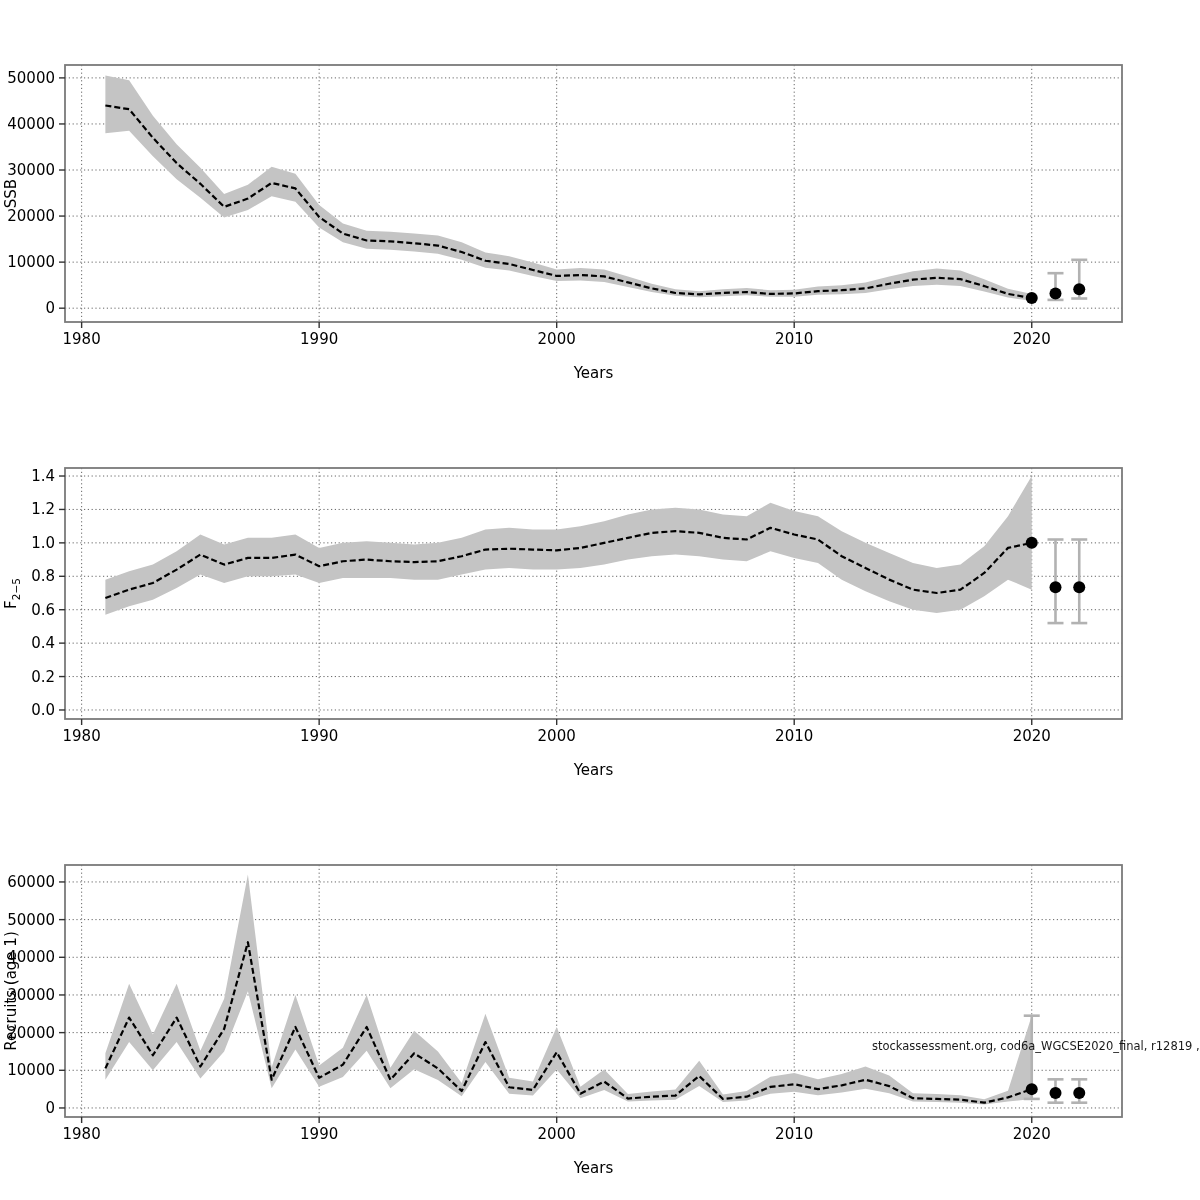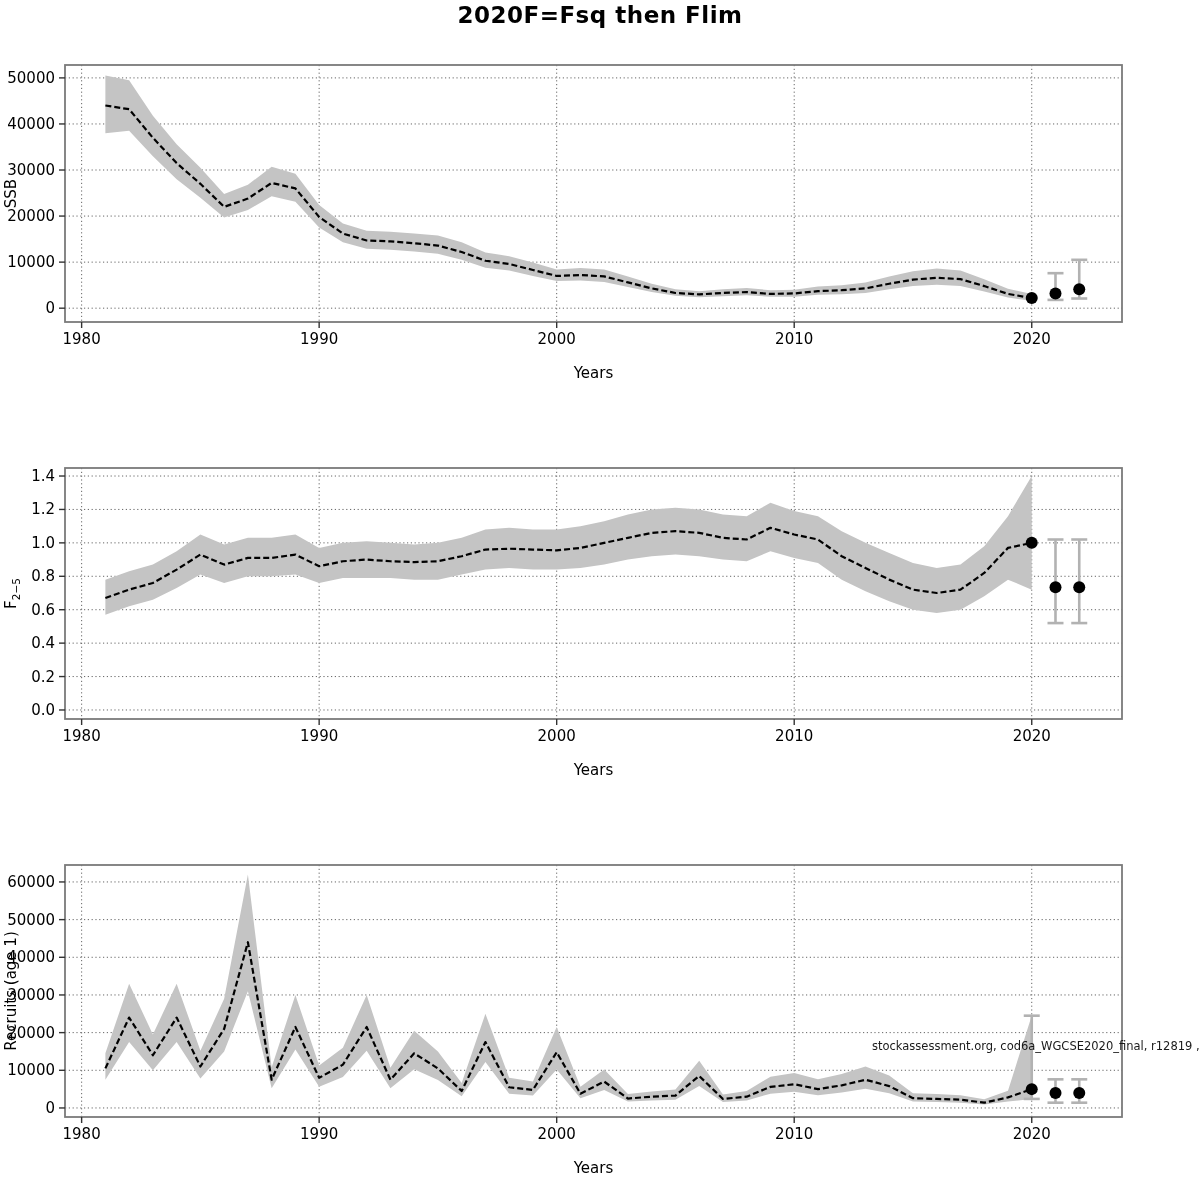--- a/index.html
+++ b/index.html
@@ -7,21 +7,20 @@
         font-family:"DejaVu Sans", sans-serif;}
   .title{position:absolute;top:2px;left:0;width:100%;text-align:center;
          font-size:23px;font-weight:bold;color:#000;letter-spacing:0.5px;}
   svg{position:absolute;top:0;left:0;}
   svg text{font-family:"DejaVu Sans", sans-serif;}
 </style>
 </head>
 <body>
 
 <div class="page">
-  <div class="title">2020F=Fsq then Flim</div>
   <svg id="chart-svg" width="1200" height="1200" viewBox="0 0 1200 1200">
       <g>
         <g stroke="#555555" stroke-width="0.9" stroke-dasharray="1.2,2.6">
           <line x1="81.6269662921359" y1="65" x2="81.6269662921359" y2="322"></line>
           <line x1="319.15505617977635" y1="65" x2="319.15505617977635" y2="322"></line>
           <line x1="556.6831460674168" y1="65" x2="556.6831460674168" y2="322"></line>
           <line x1="794.2112359550572" y1="65" x2="794.2112359550572" y2="322"></line>
           <line x1="1031.7393258426978" y1="65" x2="1031.7393258426978" y2="322"></line>
           <line x1="65" y1="308.18279569892474" x2="1122" y2="308.18279569892474"></line>
           <line x1="65" y1="262.1254480286738" x2="1122" y2="262.1254480286738"></line>

